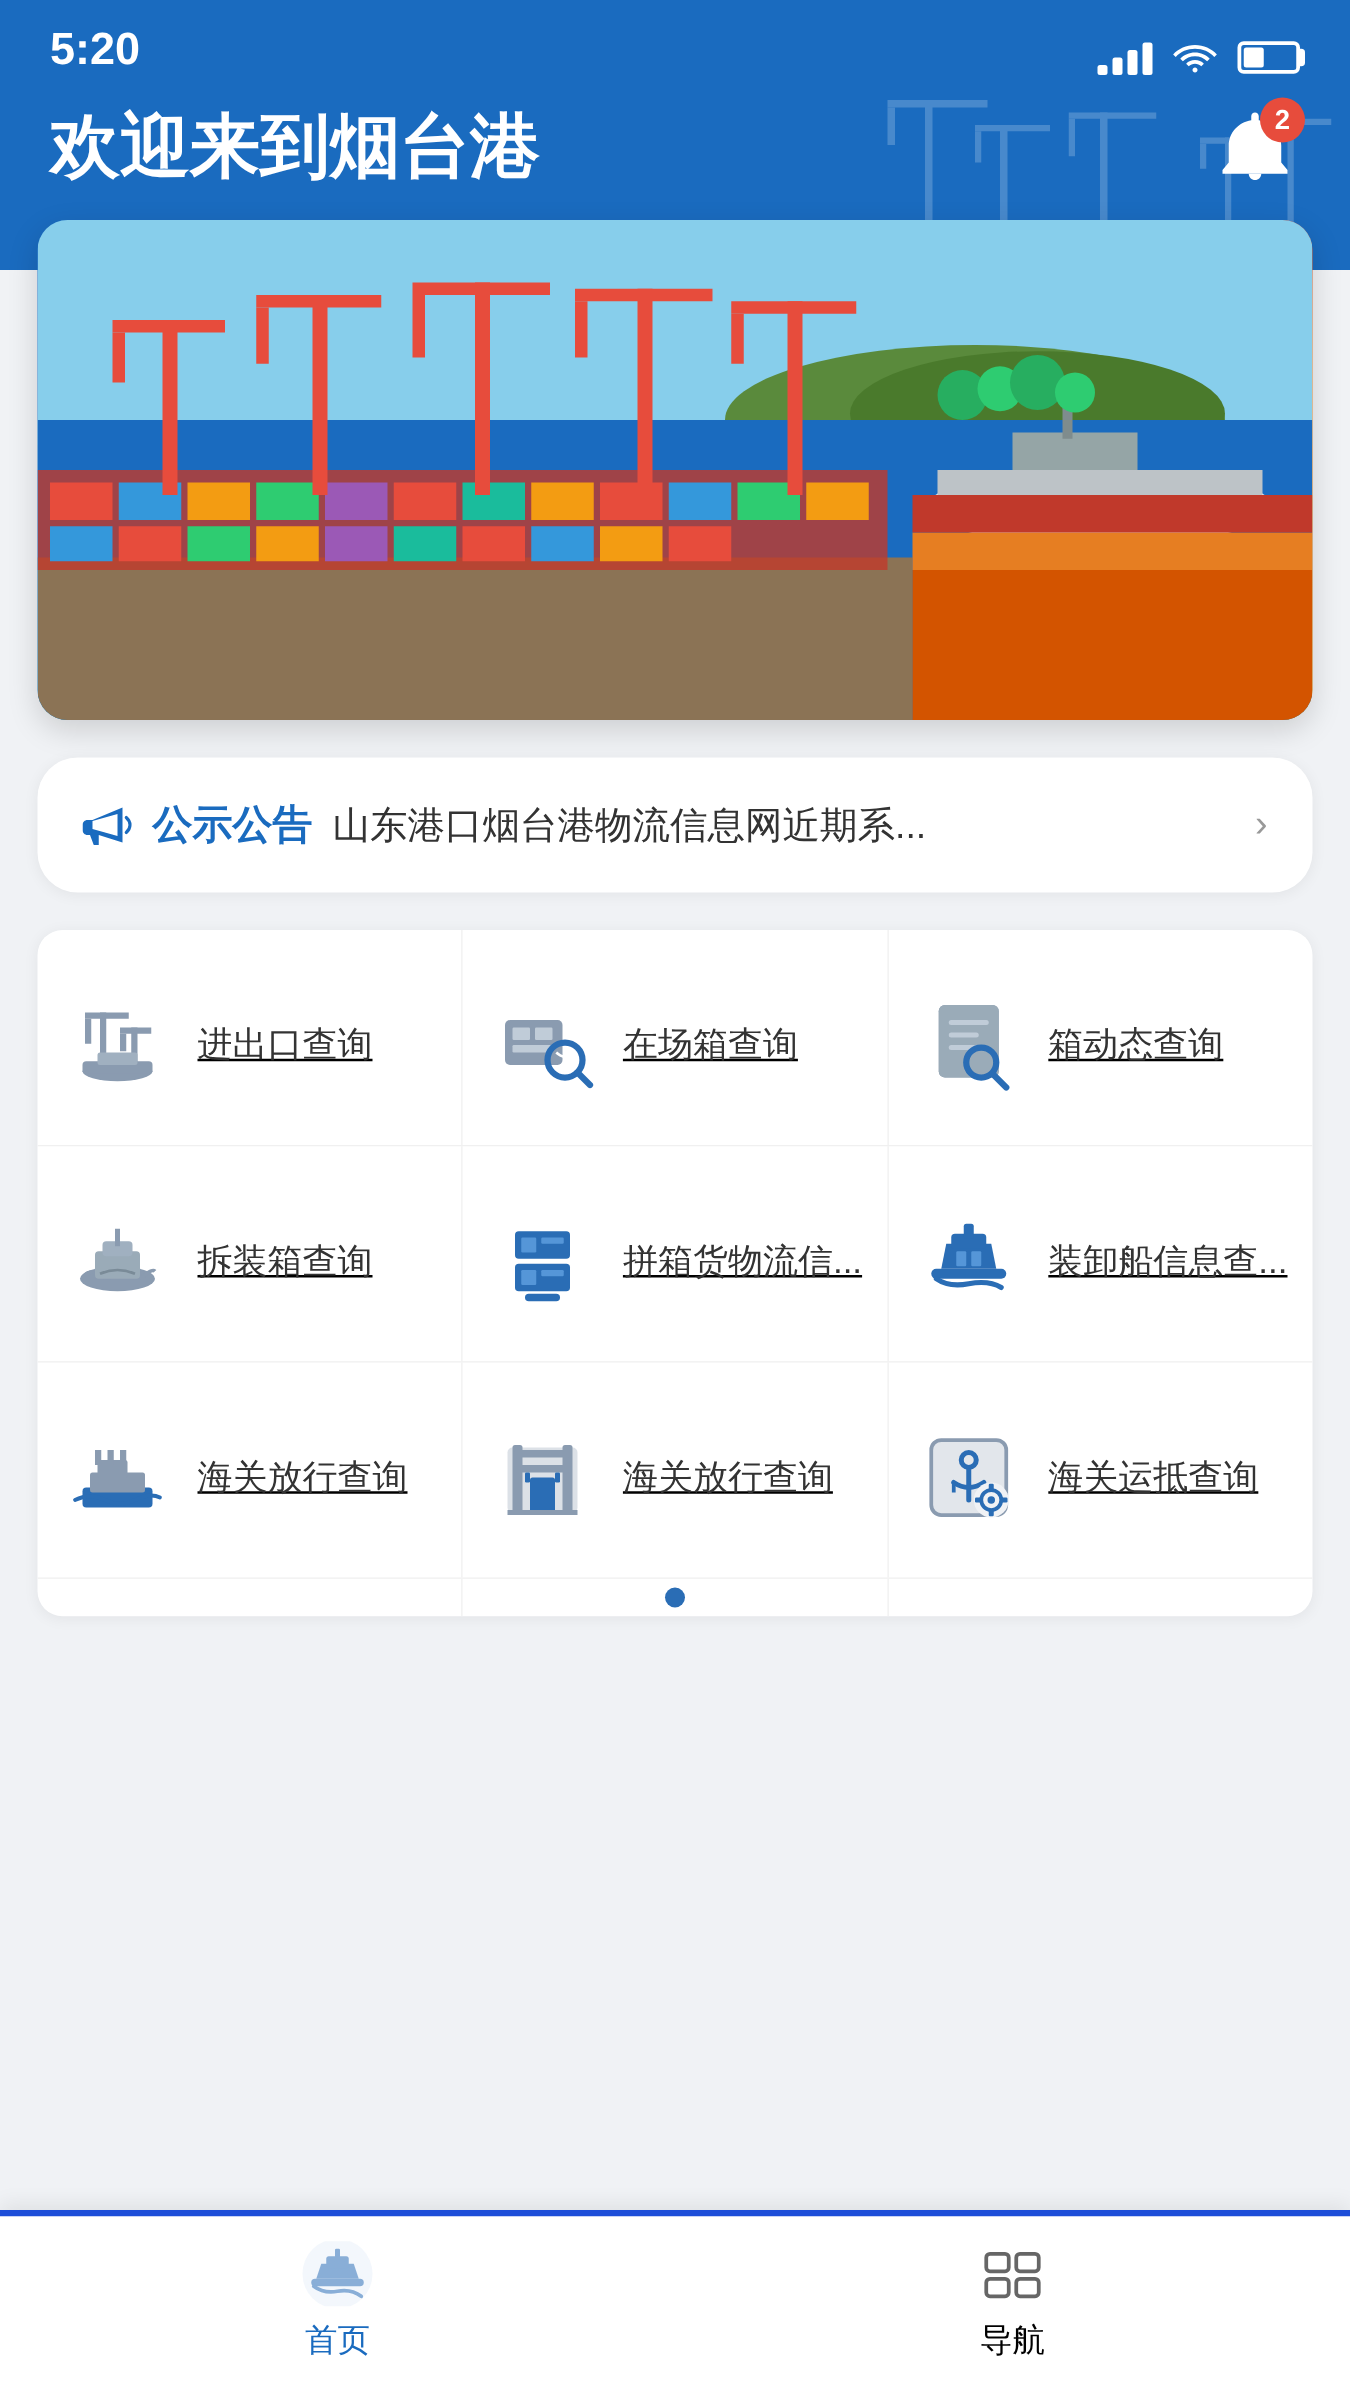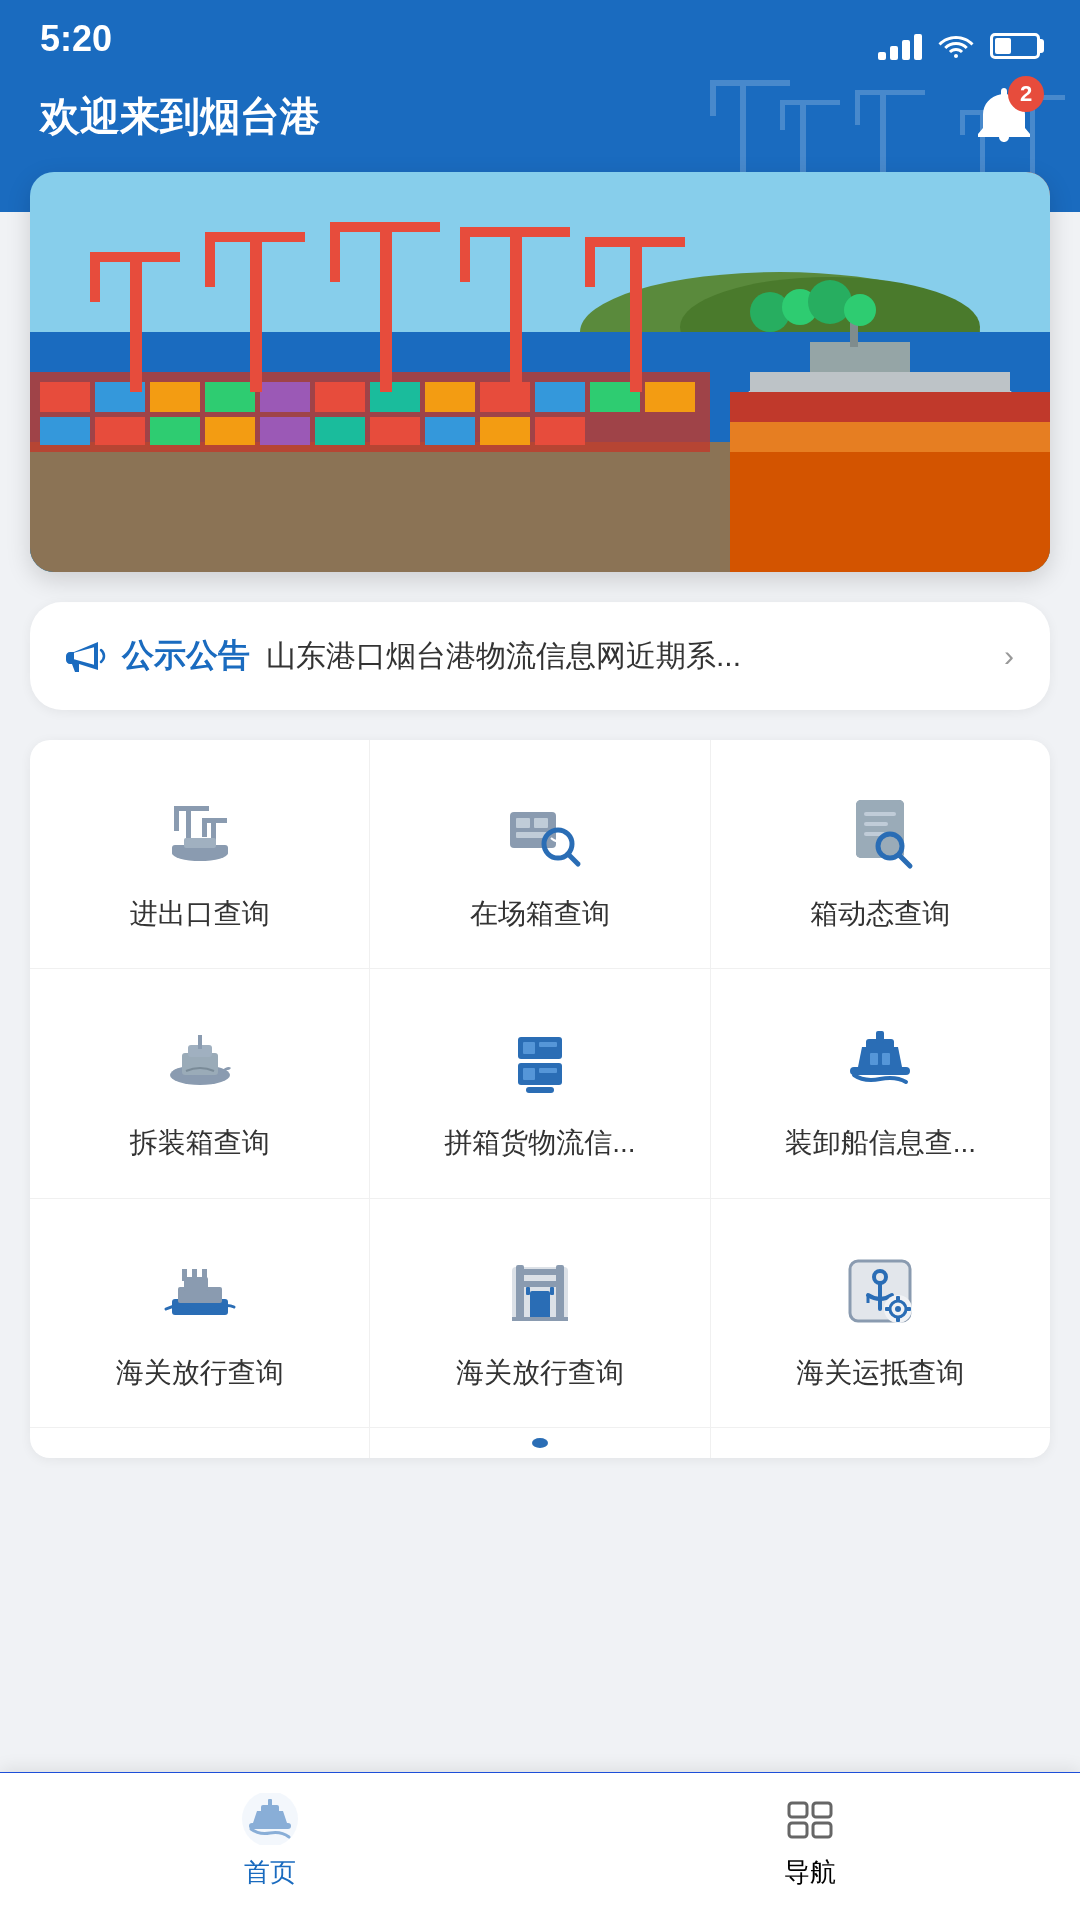--- a/index.html
+++ b/index.html
@@ -79,21 +79,21 @@
       position: relative;
       overflow: hidden;
     }
     .header-content {
       display: flex;
       justify-content: space-between;
       align-items: center;
     }
     .header-title {
       color: white;
-      font-size: 40px;
+      font-size: 56px;
       font-weight: 700;
     }
     .bell-container {
       position: relative;
       width: 72px;
       height: 72px;
     }
     .badge {
       position: absolute;
       top: -4px;
@@ -174,26 +174,27 @@
       display: flex;
       border-bottom: 1px solid #f0f0f0;
     }
     .grid-row:last-child {
       border-bottom: none;
     }
     .grid-item {
       flex: 1;
       padding: 48px 20px 36px;
       display: flex;
-      flex-direction: column;
+      flex-direction: row;
       align-items: center;
       gap: 20px;
       border-right: 1px solid #f0f0f0;
       cursor: pointer;
       transition: background 0.15s;
+      text-decoration: underline;
     }
     .grid-item:last-child {
       border-right: none;
     }
     .grid-icon {
       width: 88px;
       height: 88px;
       display: flex;
       align-items: center;
       justify-content: center;
@@ -206,21 +207,21 @@
     }
 
     
     .bottom-nav {
       position: fixed;
       bottom: 0;
       left: 0;
       width: 1080px;
       background: white;
       display: flex;
-      border-top: 1px solid #1d4ed8;
+      border-top: 5px solid #1d4ed8;
       padding: 20px 0 30px;
       box-shadow: 0 -4px 16px rgba(0,0,0,0.08);
       z-index: 100;
       align-items: center;
     }
     .nav-item {
       flex: 1;
       display: flex;
       flex-direction: column;
       align-items: center;

